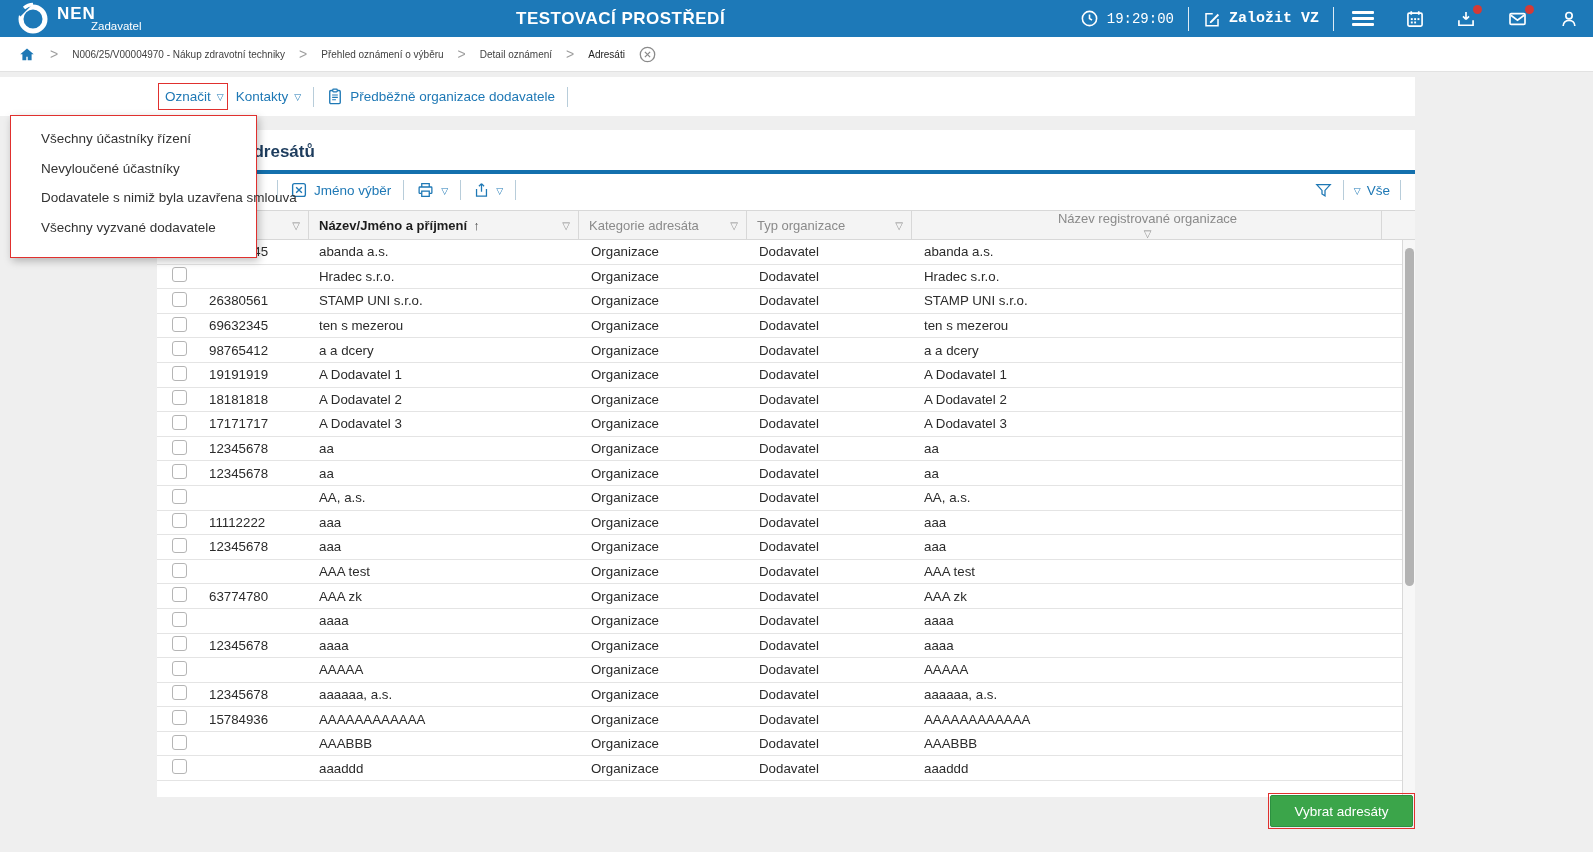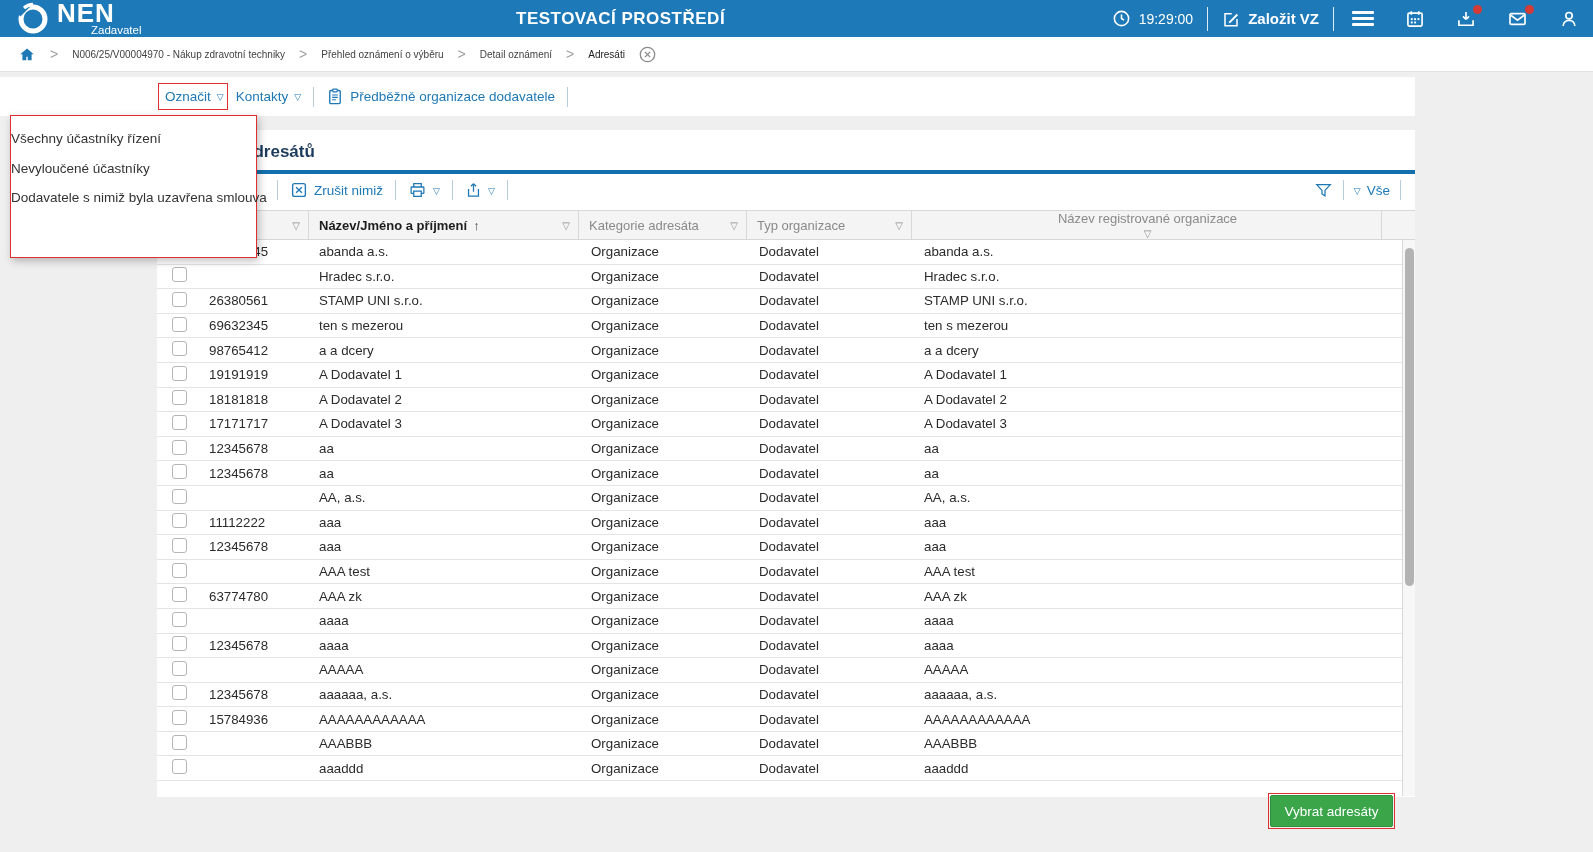--- a/index.html
+++ b/index.html
@@ -15,31 +15,31 @@
   svg { display:block; }
 
   
   .topbar {
     position:absolute; left:0; top:0; width:1593px; height:37px;
     background:#1d79b8; color:#fff; display:flex; align-items:center;
   }
   .brand { display:flex; align-items:center; margin-left:16px; }
   .brand-logo { margin-right:7px; }
   .brand-text { line-height:1; }
-  .brand-name { font-size:26px; font-weight:bold; letter-spacing:1px; }
+  .brand-name { font-size:17px; font-weight:bold; letter-spacing:1px; }
   .brand-sub { font-size:11.5px; margin-left:34px; margin-top:-1px; }
   .env-title {
     position:absolute; left:516px; top:9px;
     font-size:17px; font-weight:bold; letter-spacing:.5px;
   }
   .topbar-right {
     position:absolute; right:14px; top:0; height:37px;
     display:flex; align-items:center;
   }
-  .tb-group { display:flex; align-items:center; gap:8px; }
+  .tb-group { display:flex; align-items:center; gap:8px;font-family:Liberation Mono, monospace; }
   .tb-divider { width:1px; height:24px; background:rgba(255,255,255,.85); margin:0 14px; }
   .tb-time { font-size:14px; }
   .tb-create { font-size:15px; font-weight:bold; }
   .tb-icons { display:flex; align-items:center; gap:31px; margin-left:4px; }
   .hamburger div { width:22px; height:3px; background:#fff; border-radius:1px; margin:3px 0; }
   .icon-badge { position:relative; }
   .badge-dot {
     position:absolute; top:-4px; right:-6px; width:9px; height:9px;
     border-radius:50%; background:#d43a36;
   }
@@ -70,21 +70,21 @@
   }
 
   
   .dropdown {
     position:absolute; left:10px; top:115px; width:247px; height:143px;
     background:#fff; border:1.5px solid #e0302e; z-index:50;
     box-shadow:2px 3px 8px rgba(0,0,0,.25);
     padding-top:8px;
   }
   .dropdown .dd-item {
-    height:29.5px; line-height:29.5px; 
+    height:29.5px; line-height:29.5px; padding-left:30px;
     font-size:13.5px; color:#333; white-space:nowrap; cursor:pointer;
   }
 
   
   .panel {
     position:absolute; left:157px; top:130px; width:1258px; height:667px;
     background:#fff; overflow:hidden;
   }
   .panel-title-row { height:40px; padding:12px 0 0 18px; }
   .panel-title { font-size:17px; font-weight:bold; color:#1d3c5d; }
@@ -130,21 +130,21 @@
     background:#f7f7f7; border-left:1px solid #d9d9d9;
   }
   .vthumb { position:absolute; left:2px; top:8px; width:9px; height:338px; background:#b3b3b3; border-radius:5px; }
 
   
   .select-btn-wrap {
     position:absolute; left:1268px; top:793px; border:1.5px solid #e0302e; padding:1px; z-index:40;
     background:transparent;
   }
   .select-btn {
-    width:123px; height:32px; background:#3ba54a; border:1px solid #2c9140;
+    width:143px; height:32px; background:#3ba54a; border:1px solid #2c9140;
     color:#fff; font-size:13.5px; font-family:"Liberation Sans",sans-serif;
     border-radius:2px; cursor:pointer;
   }
 </style>
 </head>
 <body>
 
 <div class="topbar">
   <div class="brand">
     <span class="brand-logo">
@@ -278,21 +278,21 @@
 
   <div class="table-toolbar">
     <span class="v-div"></span>
     <span class="link-blue">
       <span>
         <svg width="18" height="18" viewBox="0 0 24 24">
           <rect x="3.5" y="3.5" width="17" height="17" rx="2.5" stroke="#1e78b5" stroke-width="1.8" fill="none"></rect>
           <path d="M8.2 8.2l7.6 7.6M15.8 8.2l-7.6 7.6" stroke="#1e78b5" stroke-width="1.8"></path>
         </svg>
       </span>
-      <span>Zrušit nimiž</span>
+      <span>Jméno výběr</span>
     </span>
     <span class="v-div"></span>
     <span class="link-blue">
       <span>
         <svg width="19" height="18" viewBox="0 0 24 24">
           <path d="M7 8V3.5h10V8" stroke="#1e78b5" stroke-width="1.7" fill="none"></path>
           <rect x="3.5" y="8" width="17" height="8.5" rx="1" stroke="#1e78b5" stroke-width="1.7" fill="none"></rect>
           <rect x="7" y="13.5" width="10" height="7" fill="#fff" stroke="#1e78b5" stroke-width="1.7"></rect>
         </svg>
       </span>
@@ -561,18 +561,19 @@
 
 <div class="dropdown">
   <div>
 
       <div class="dd-item">Všechny účastníky řízení</div>
 
       <div class="dd-item">Nevyloučené účastníky</div>
 
       <div class="dd-item">Dodavatele s nimiž byla uzavřena smlouva</div>
 
+      <div class="dd-item">Všechny vyzvané dodavatele</div>
     </div>
 </div>
 
 <div class="select-btn-wrap">
   <button class="select-btn">Vybrat adresáty</button>
 </div>
 
 </body></html>

